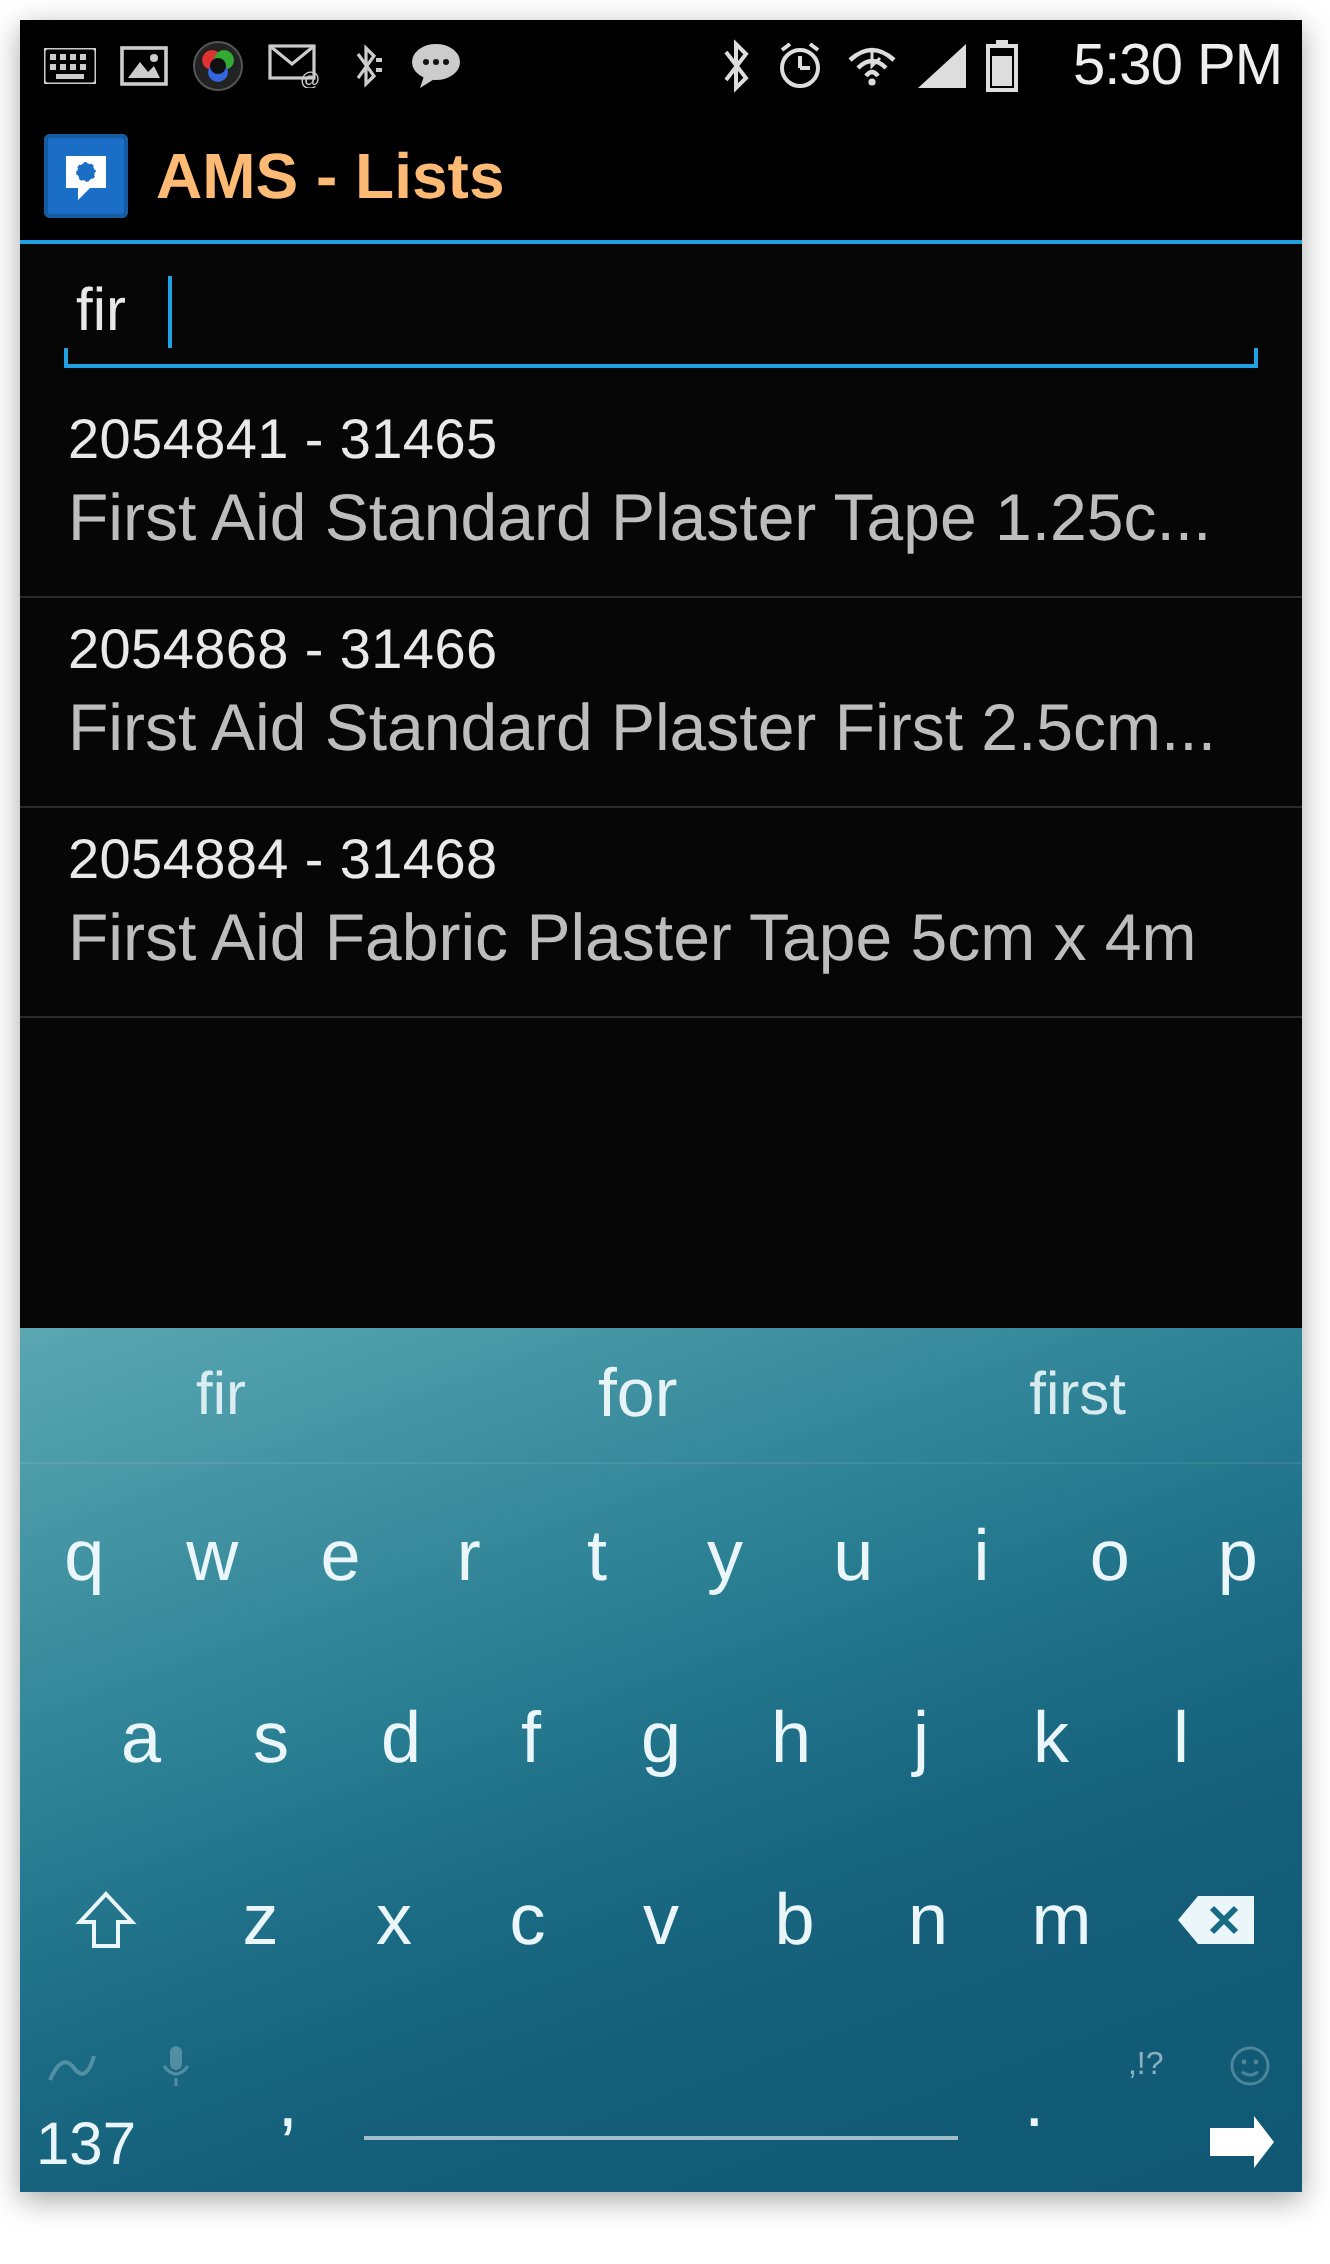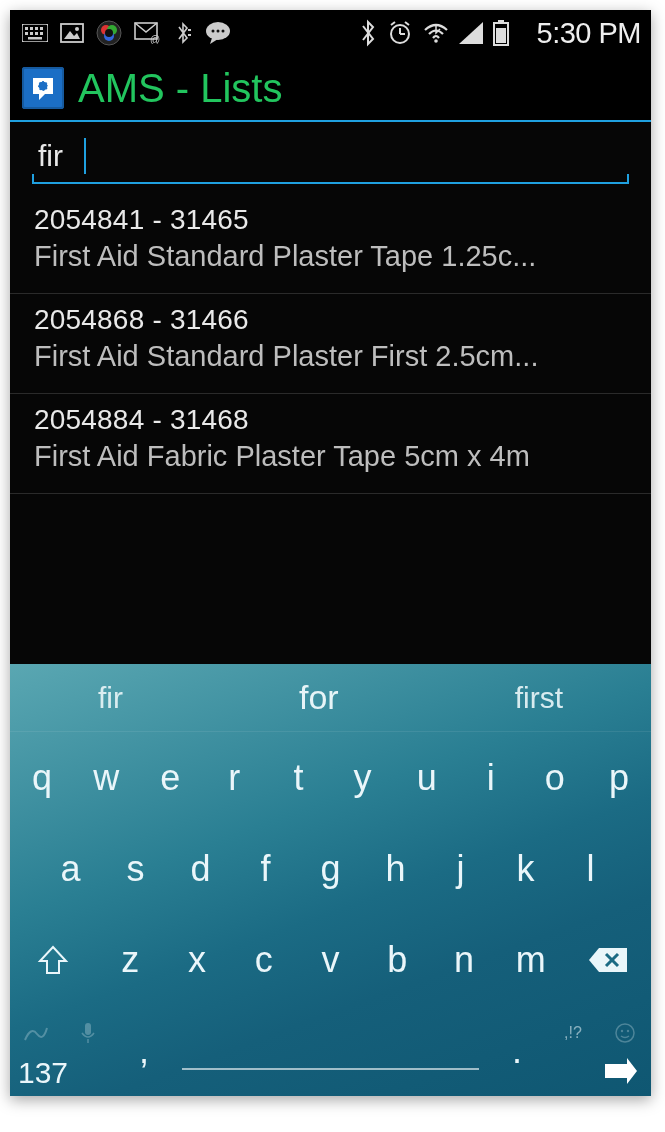--- a/index.html
+++ b/index.html
@@ -25,21 +25,21 @@
   
   .app-bar {
     height:66px; background:#000; display:flex; align-items:center;
     padding:0 12px; gap:14px; border-bottom:2px solid #1fa0e0;
   }
   .app-icon {
     width:42px; height:42px; background:#1b6ec5; border-radius:3px;
     display:flex; align-items:center; justify-content:center;
     box-shadow:inset 0 0 0 2px #165a9f;
   }
-  .app-title { color:#22c55e; font-size:40px; font-weight:400; }
+  .app-title { color:#fdba74; font-size:32px; font-weight:700; }
 
   
   .search-wrap { padding:14px 22px 10px 22px; background:#060606; }
   .search-input {
     width:100%; height:48px; background:transparent; border:none;
     border-bottom:2px solid #1fa0e0; color:#e8e8e8; font-size:30px;
     padding:0 6px 6px 6px; outline:none; position:relative;
   }
   .search-line {
     position:relative;
@@ -53,21 +53,21 @@
     position:absolute; left:52px; top:2px; width:2px; height:36px; background:#1fa0e0;
   }
 
   
   .results { flex:0 0 auto; background:#060606; }
   .row {
     padding:10px 24px 20px 24px;
     border-bottom:1px solid #2a2a2a;
   }
   .row-title { color:#e9e9e9; font-size:28px; font-weight:500; letter-spacing:0.2px; }
-  .row-sub   { color:#bdbdbd; font-size:29px; margin-top:4px; white-space:nowrap; overflow:hidden; text-overflow:ellipsis;}
+  .row-sub   { color:#bdbdbd; font-size:33px; margin-top:4px; white-space:nowrap; overflow:hidden; text-overflow:ellipsis;}
   .filler { flex:1; background:#060606; }
 
   
   .kb {
     height:432px;
     background:linear-gradient(160deg,#5aa7b2 0%, #2a7f93 38%, #1b6b84 55%, #155f7a 70%, #0f5772 100%);
     color:#eef8fb; display:flex; flex-direction:column;
     font-weight:300;
   }
   .sugg {

